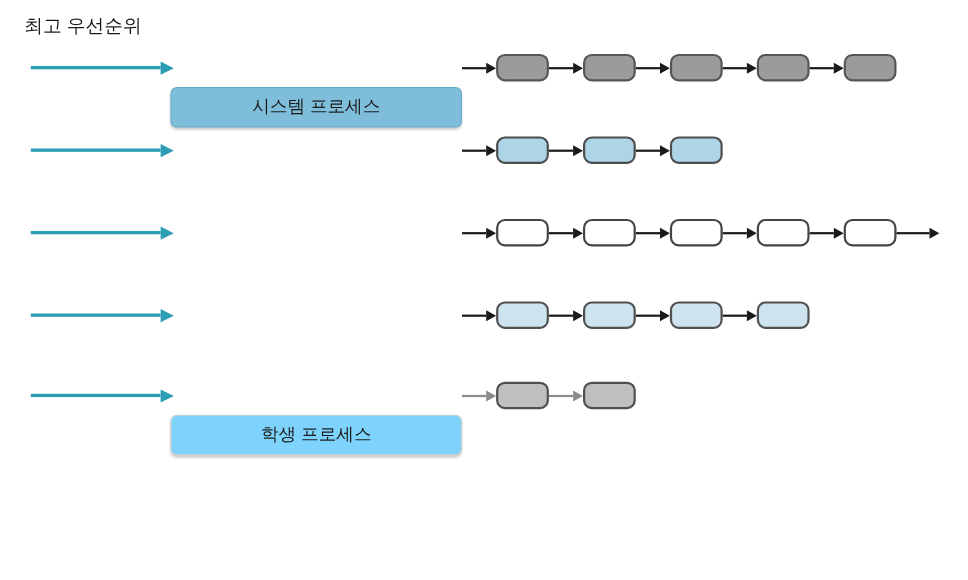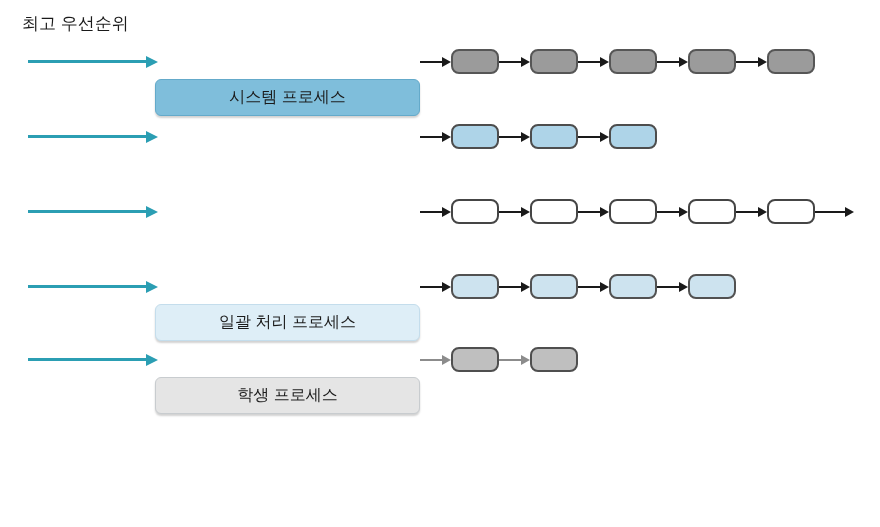--- a/index.html
+++ b/index.html
@@ -171,23 +171,20 @@
             <div class="cline" style="background: rgb(26, 26, 26);"></div>
             <div class="chead" style="border-left-color: rgb(26, 26, 26);"></div>
           </div>
         </div>
       </div>
       <div class="queue-row" style="top: 268px;">
         <div class="p-arrow">
           <div class="line" style="background: rgb(43, 158, 179);"></div>
           <div class="head" style="border-left-color: rgb(43, 158, 179);"></div>
         </div>
-        <div class="queue-box" style="background: rgb(222, 238, 247); border-color: rgb(196, 221, 236);">
-          <span class="label">일괄 처리 프로세스</span>
-        </div>
         <div class="items">
           <div class="conn">
             <div class="cline" style="background: rgb(26, 26, 26);"></div>
             <div class="chead" style="border-left-color: rgb(26, 26, 26);"></div>
           </div>
           <div class="q-item" style="background: rgb(205, 227, 239); border-color: rgb(81, 81, 81);"></div>
           <div class="conn">
             <div class="cline" style="background: rgb(26, 26, 26);"></div>
             <div class="chead" style="border-left-color: rgb(26, 26, 26);"></div>
           </div>
@@ -202,21 +199,21 @@
             <div class="chead" style="border-left-color: rgb(26, 26, 26);"></div>
           </div>
           <div class="q-item" style="background: rgb(205, 227, 239); border-color: rgb(81, 81, 81);"></div>
         </div>
       </div>
       <div class="queue-row" style="top: 341px;">
         <div class="p-arrow">
           <div class="line" style="background: rgb(43, 158, 179);"></div>
           <div class="head" style="border-left-color: rgb(43, 158, 179);"></div>
         </div>
-        <div class="queue-box" style="background: #e5e5e5; border-color: rgb(200, 204, 207);">
+        <div class="queue-box" style="background: #7dd3fc; border-color: rgb(200, 204, 207);">
           <span class="label">학생 프로세스</span>
         </div>
         <div class="items">
           <div class="conn">
             <div class="cline" style="background: rgb(140, 140, 140);"></div>
             <div class="chead" style="border-left-color: rgb(140, 140, 140);"></div>
           </div>
           <div class="q-item" style="background: rgb(191, 191, 191); border-color: rgb(79, 79, 79);"></div>
           <div class="conn">
             <div class="cline" style="background: rgb(140, 140, 140);"></div>

